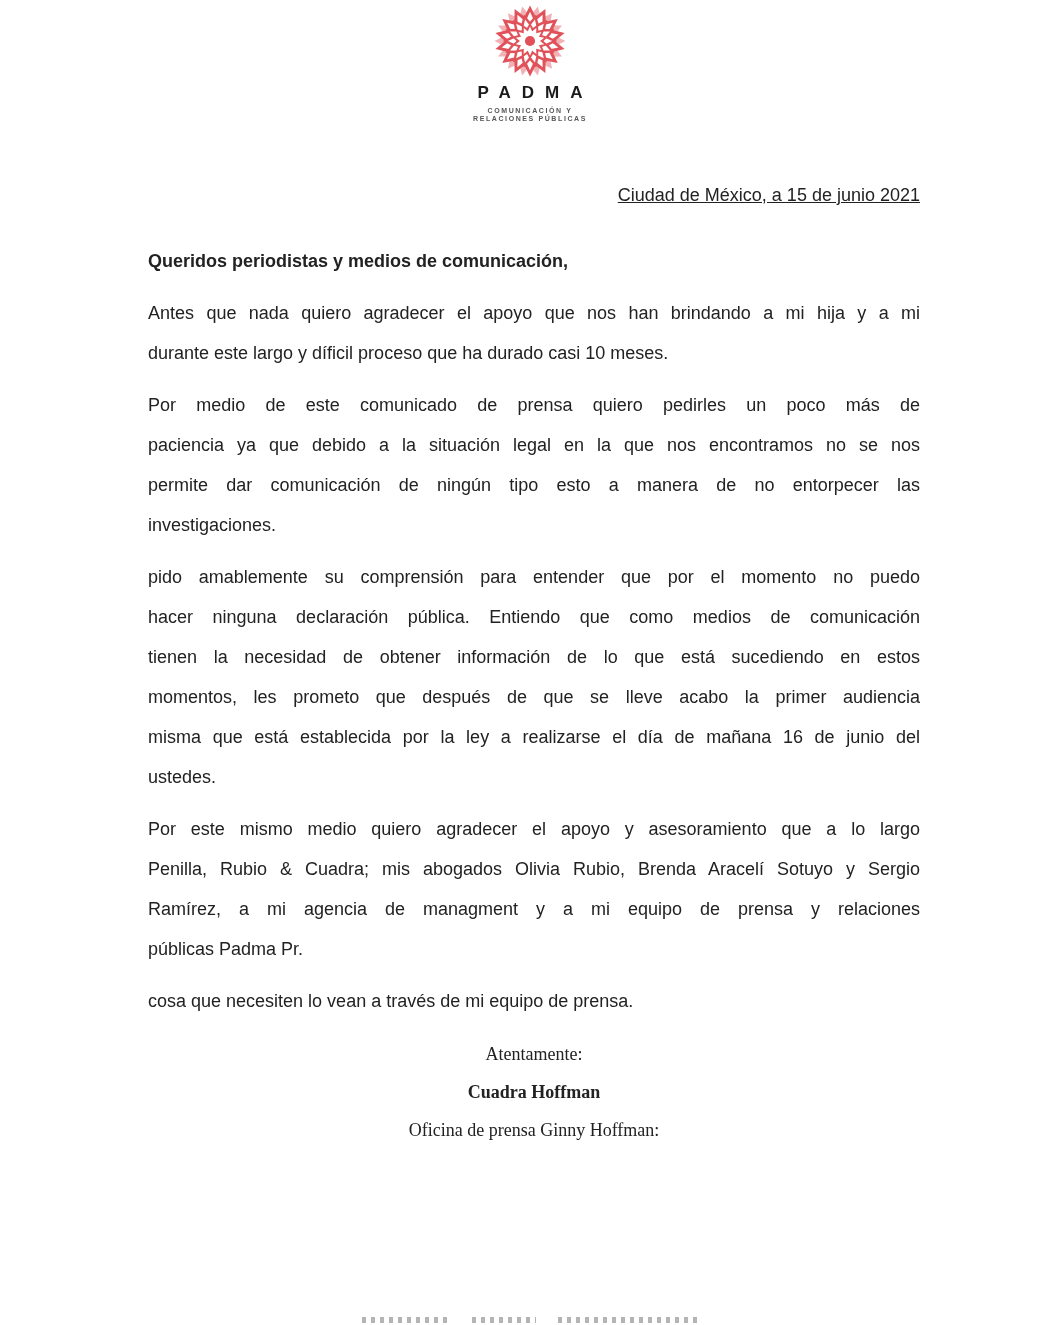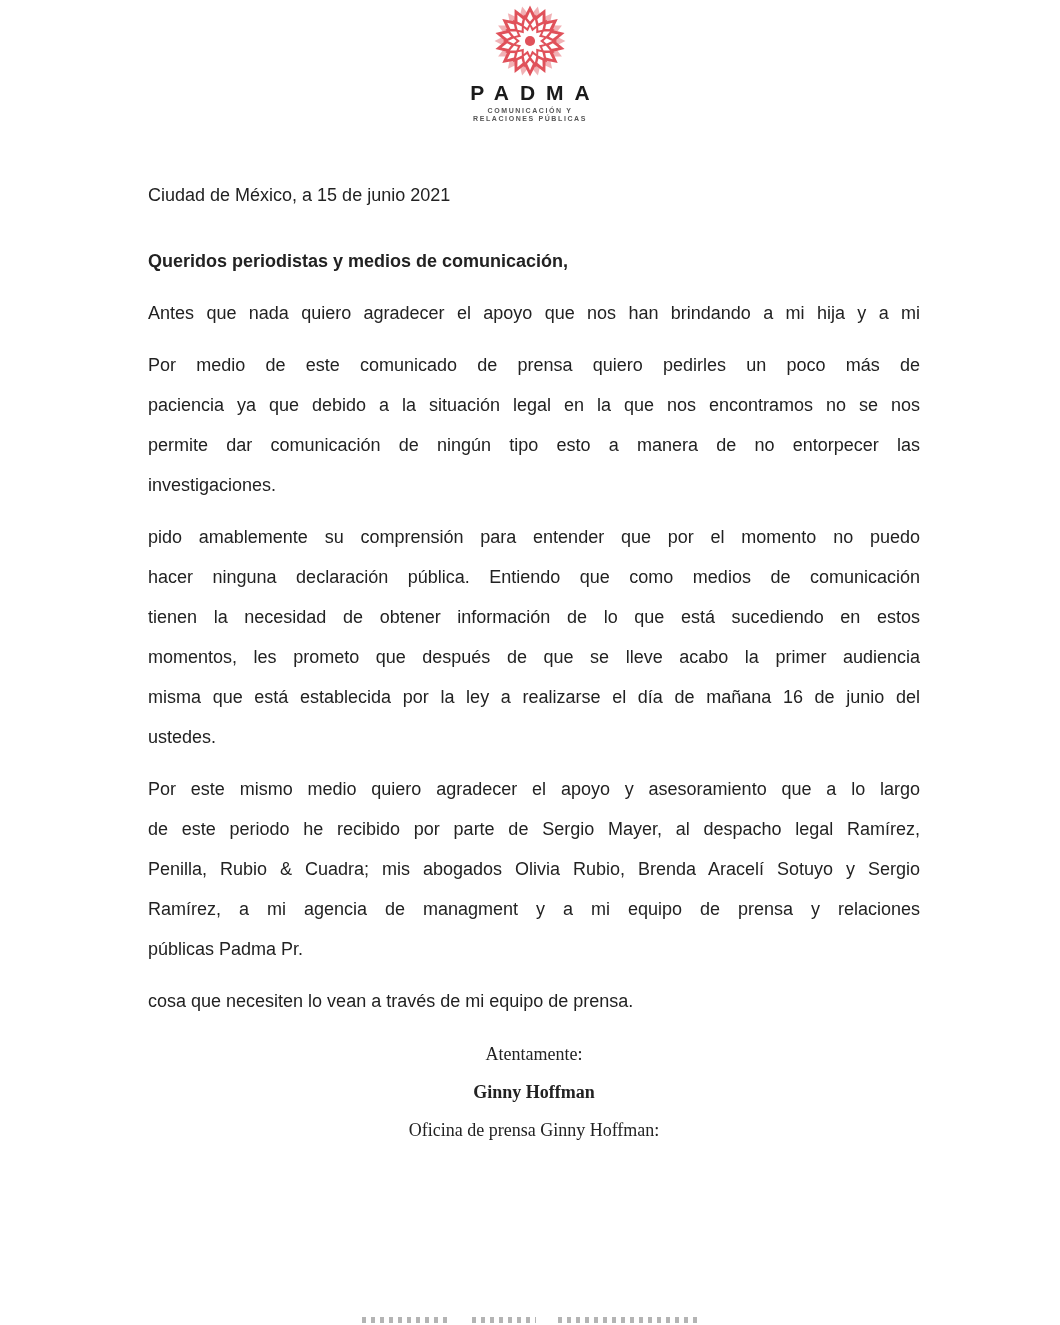--- a/index.html
+++ b/index.html
@@ -9,29 +9,29 @@
     background:#ffffff;
     overflow:hidden;
     font-family:"Liberation Sans", sans-serif;
     color:#222222;
   }
   
   .letterhead{padding-top:3px;text-align:center;}
   .logo-svg{display:block;margin:0 auto;width:78px;height:76px;}
   .wordmark{
     margin-top:2px;
-    font-size:21px;font-weight:bold;color:#1b1b1b;
+    font-size:17px;font-weight:bold;color:#1b1b1b;
     letter-spacing:11px;text-indent:11px;
     line-height:24px;
   }
   .tagline{margin-top:2px;font-size:7px;font-weight:bold;color:#555;
     letter-spacing:1.6px;line-height:8px;}
   
   .content{margin:0 140px 0 148px;font-size:18px;}
-  .dateline{margin-top:52px;line-height:40px;}
+  .dateline{margin-top:52px;line-height:40px;text-align:right;text-decoration:underline;}
   .salutation{margin-top:26px;line-height:40px;font-weight:bold;}
   .para{margin-top:12px;}
   .para-line{
     line-height:40px;
     text-align:justify;
     text-align-last:justify;
     white-space:nowrap;
   }
   .para-line.last{text-align-last:left;}
   
@@ -186,50 +186,50 @@
       <div>RELACIONES PÚBLICAS</div>
     </div>
   </header>
 
   <main class="content">
     <div class="dateline">Ciudad de México, a 15 de junio 2021</div>
     <div class="salutation">Queridos periodistas y medios de comunicación,</div>
     <div id="paragraphs">
         <div class="para">
           <div class="para-line">Antes que nada quiero agradecer  el apoyo que nos han brindando a mi hija y a mi</div>
+          <div class="para-line last">durante este largo y díficil proceso que ha durado casi 10 meses.</div>
         </div>
         <div class="para">
           <div class="para-line">Por medio de este comunicado de prensa quiero pedirles un poco más de</div>
           <div class="para-line">paciencia ya que debido a la situación legal en la que nos encontramos no se nos</div>
           <div class="para-line">permite dar  comunicación de ningún tipo esto a manera de no entorpecer las</div>
           <div class="para-line last">investigaciones.</div>
         </div>
         <div class="para">
           <div class="para-line">pido amablemente su comprensión para entender que por el momento no puedo</div>
           <div class="para-line">hacer ninguna declaración pública. Entiendo que como medios de comunicación</div>
           <div class="para-line">tienen la necesidad de obtener información de lo que está sucediendo en estos</div>
           <div class="para-line">momentos, les prometo que después de que se lleve acabo la primer audiencia</div>
           <div class="para-line">misma que está establecida por la ley  a realizarse el día de mañana 16 de junio del</div>
           <div class="para-line last">ustedes.</div>
         </div>
         <div class="para">
           <div class="para-line">Por este mismo medio quiero agradecer el apoyo y asesoramiento que a lo largo</div>
-          <div class="para-line">de este periodo he recibido por parte de Sergio Mayer, al despacho legal  Ramírez,</div>
           <div class="para-line">Penilla, Rubio &amp; Cuadra; mis abogados Olivia Rubio, Brenda Aracelí Sotuyo y Sergio</div>
           <div class="para-line">Ramírez, a mi agencia de managment y a mi equipo de prensa y relaciones</div>
           <div class="para-line last">públicas Padma Pr.</div>
         </div>
         <div class="para">
           <div class="para-line last">cosa que necesiten lo vean a través de mi equipo de prensa.</div>
         </div>
       </div>
 
     <div class="closing">
       <div class="closing-line">Atentamente:</div>
-      <div class="closing-line signature">Ginny Hoffman</div>
+      <div class="closing-line signature">Cuadra Hoffman</div>
       <div class="closing-line">Oficina de prensa Ginny Hoffman:</div>
     </div>
   </main>
 
   <div class="cutoff">
     <span class="c1"></span>
     <span class="c2"></span>
     <span class="c3"></span>
   </div>
 

